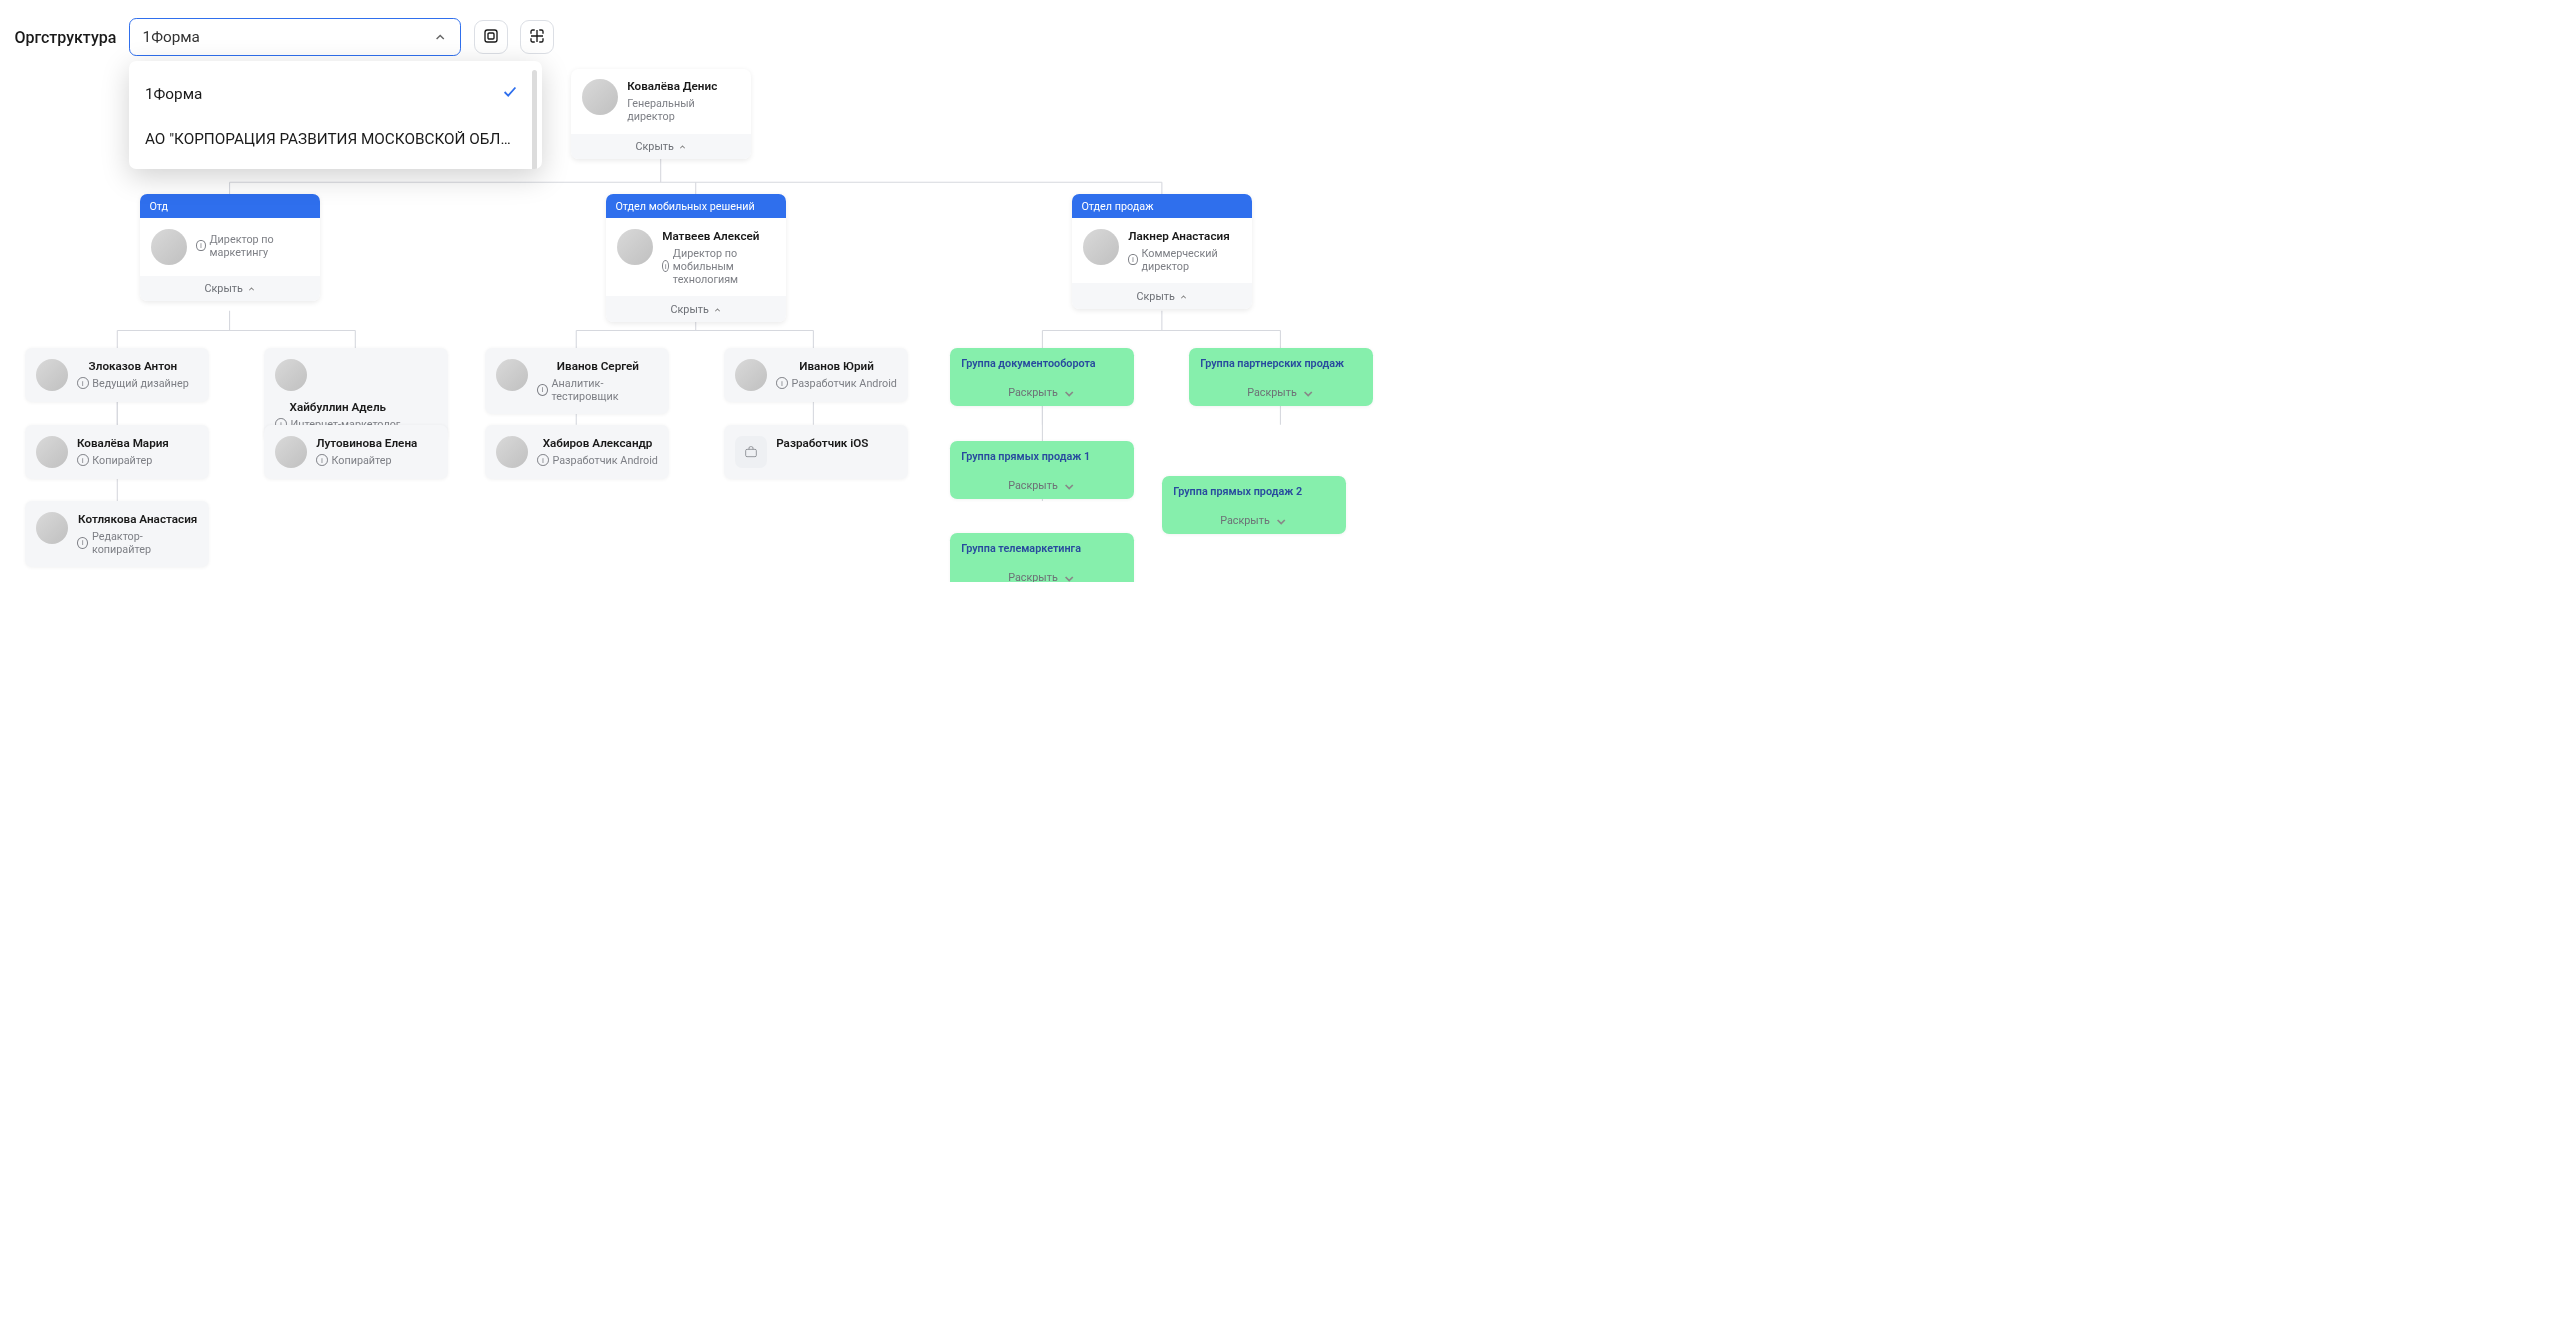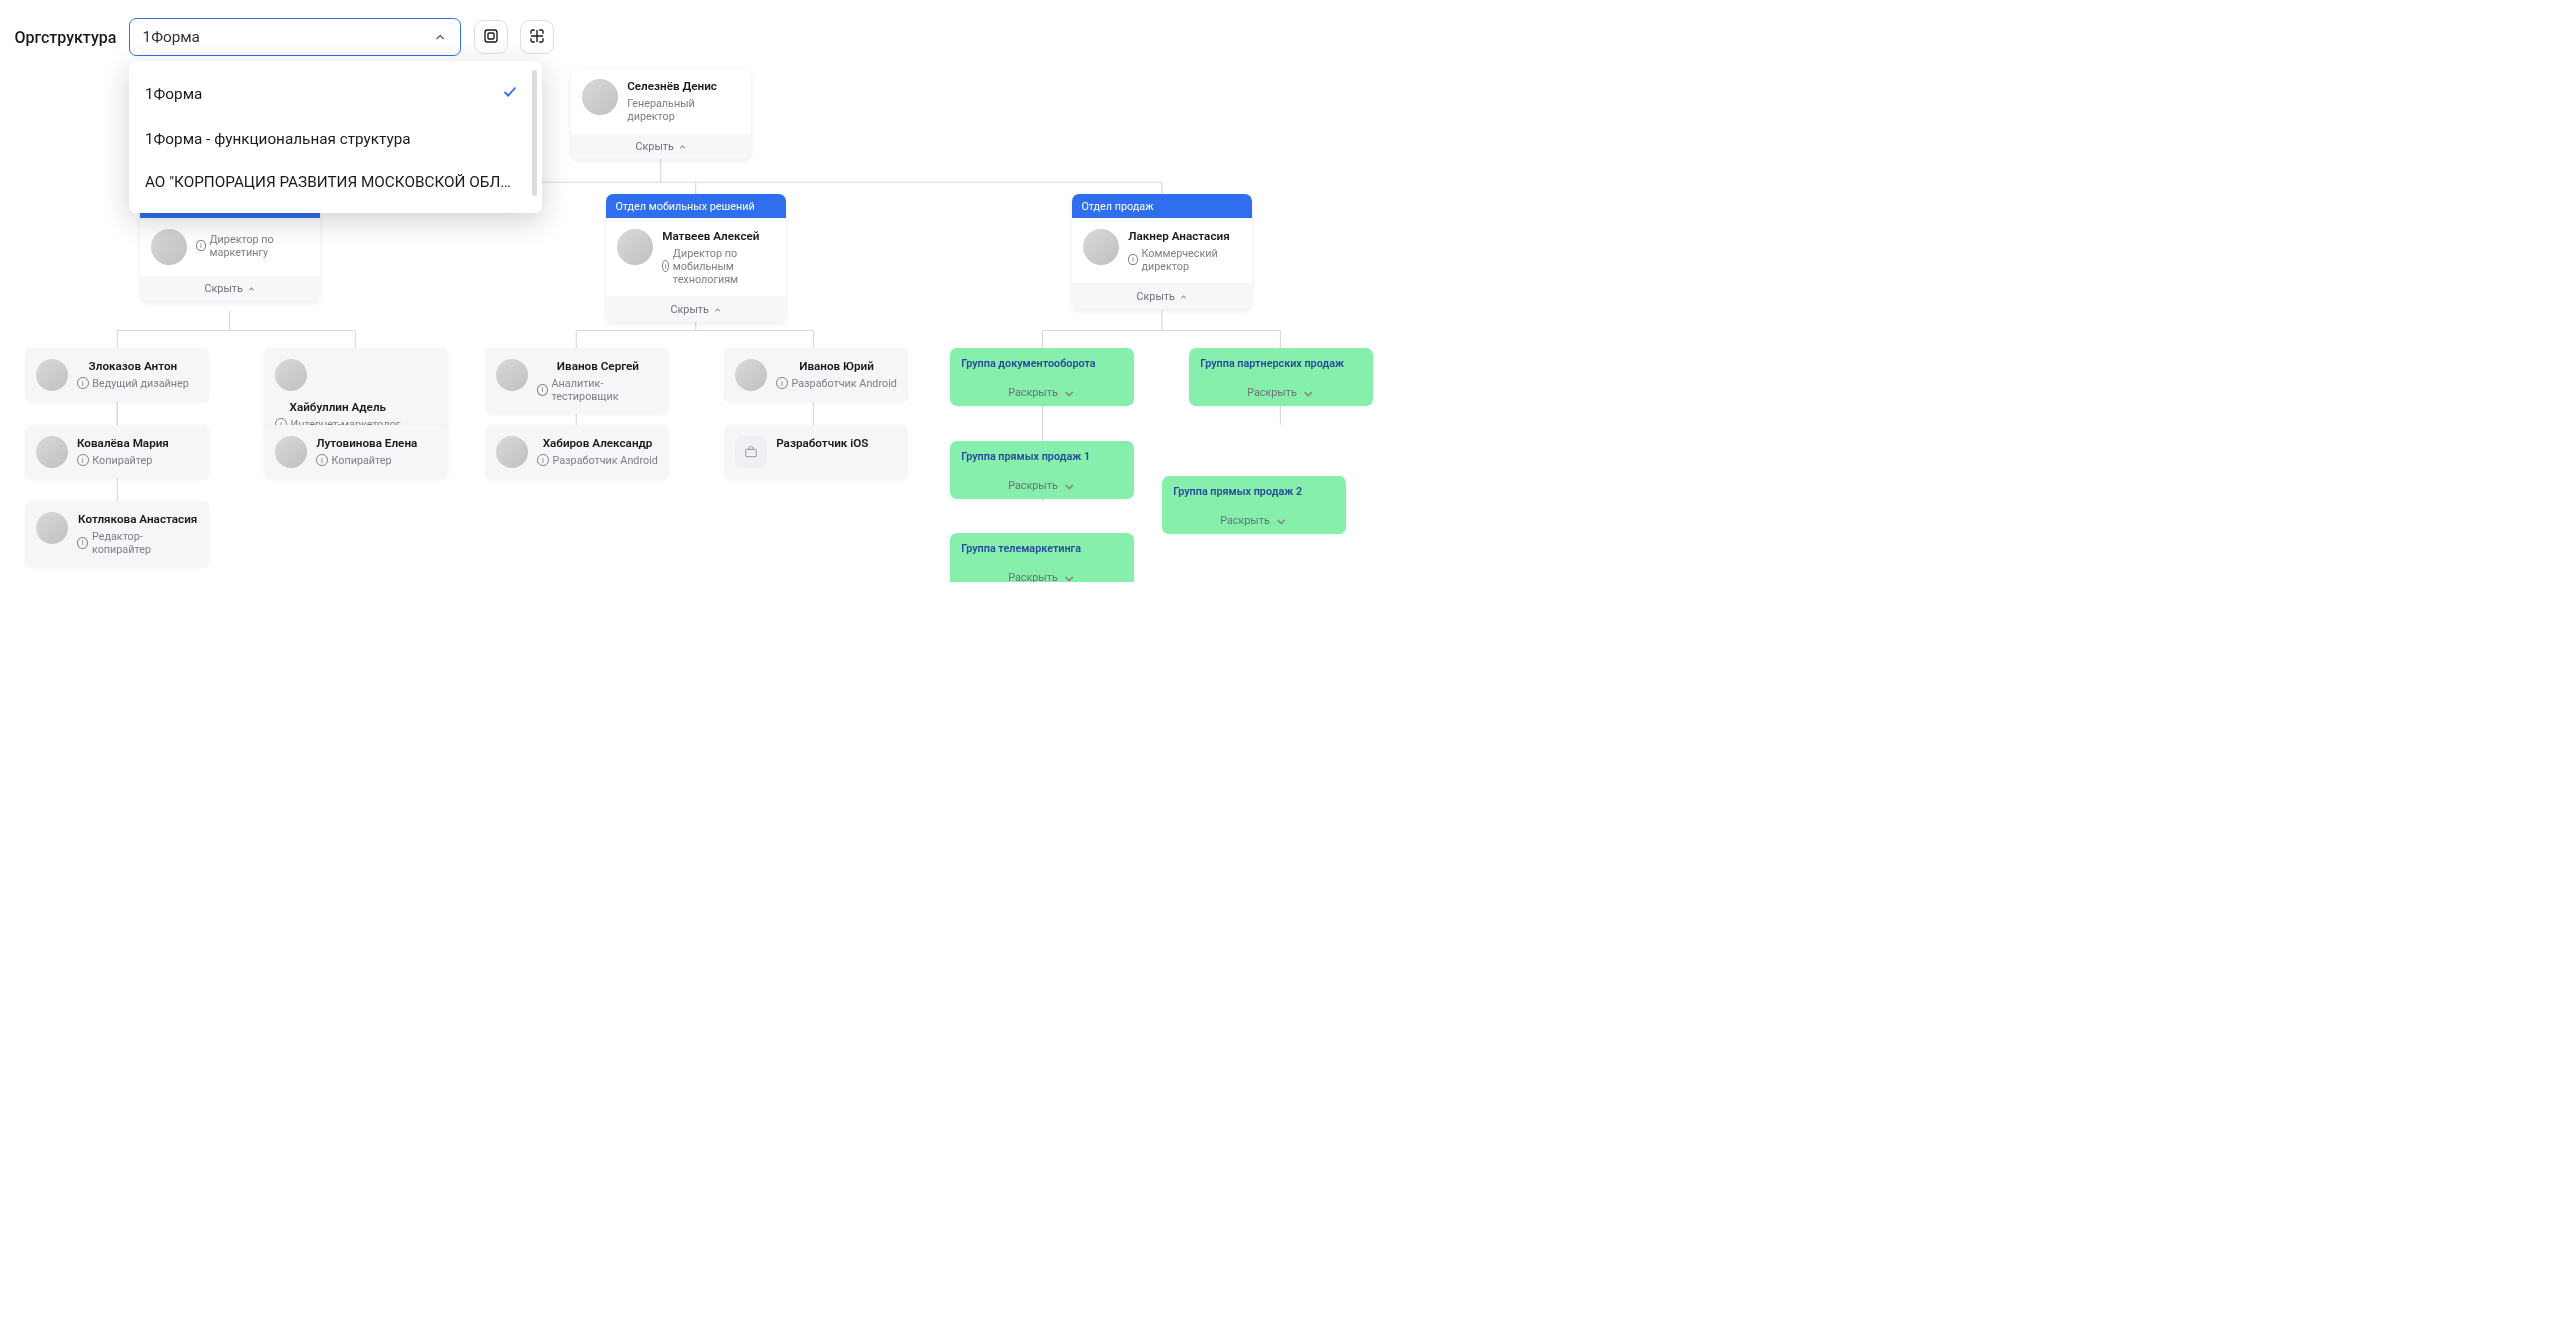--- a/index.html
+++ b/index.html
@@ -174,23 +174,20 @@
         <div class="dropdown-inner">
           <div class="dropdown-item selected">
             <span>1Форма</span>
             <span class="check-ico">
               <svg width="18" height="18" viewBox="0 0 20 20" fill="none" stroke="#2f6fed" stroke-width="2">
                   <path d="M4 10l4 4 8-9"></path>
                 </svg>
             </span>
           </div>
           <div class="dropdown-item">
-            <span>1Форма - функциональная структура</span>
-          </div>
-          <div class="dropdown-item">
             <span style="overflow:hidden;text-overflow:ellipsis;">АО "КОРПОРАЦИЯ РАЗВИТИЯ МОСКОВСКОЙ ОБЛАС...</span>
           </div>
         </div>
         <div class="dropdown-scrollbar"></div>
       </div>
     </div>
 
     <div class="icon-btn">
       <span>
         <svg viewBox="0 0 24 24" fill="none" stroke-width="1.8">
@@ -243,21 +240,21 @@
         <path d="M1145 490 V 320"></path>
         <path d="M1410 300 V 320"></path>
         <path d="M1410 405 V 320"></path>
       </g>
     </svg>
 
     <div class="node dept-card" style="left:557px; top:7.2px;">
       <div class="dept-body">
         <div class="avatar"></div>
         <div>
-          <div class="p-name">Селезнёв Денис</div>
+          <div class="p-name">Ковалёва Денис</div>
           <div class="p-role">
               <span>Генеральный директор</span>
             </div>
         </div>
       </div>
       <div class="toggle-bar">
         <span>Скрыть</span>
         <span class="chevron"><svg viewBox="0 0 12 12" stroke="#888" fill="none" stroke-width="1.4">
               <path d="M3 7l3-3 3 3"></path>
             </svg></span>

